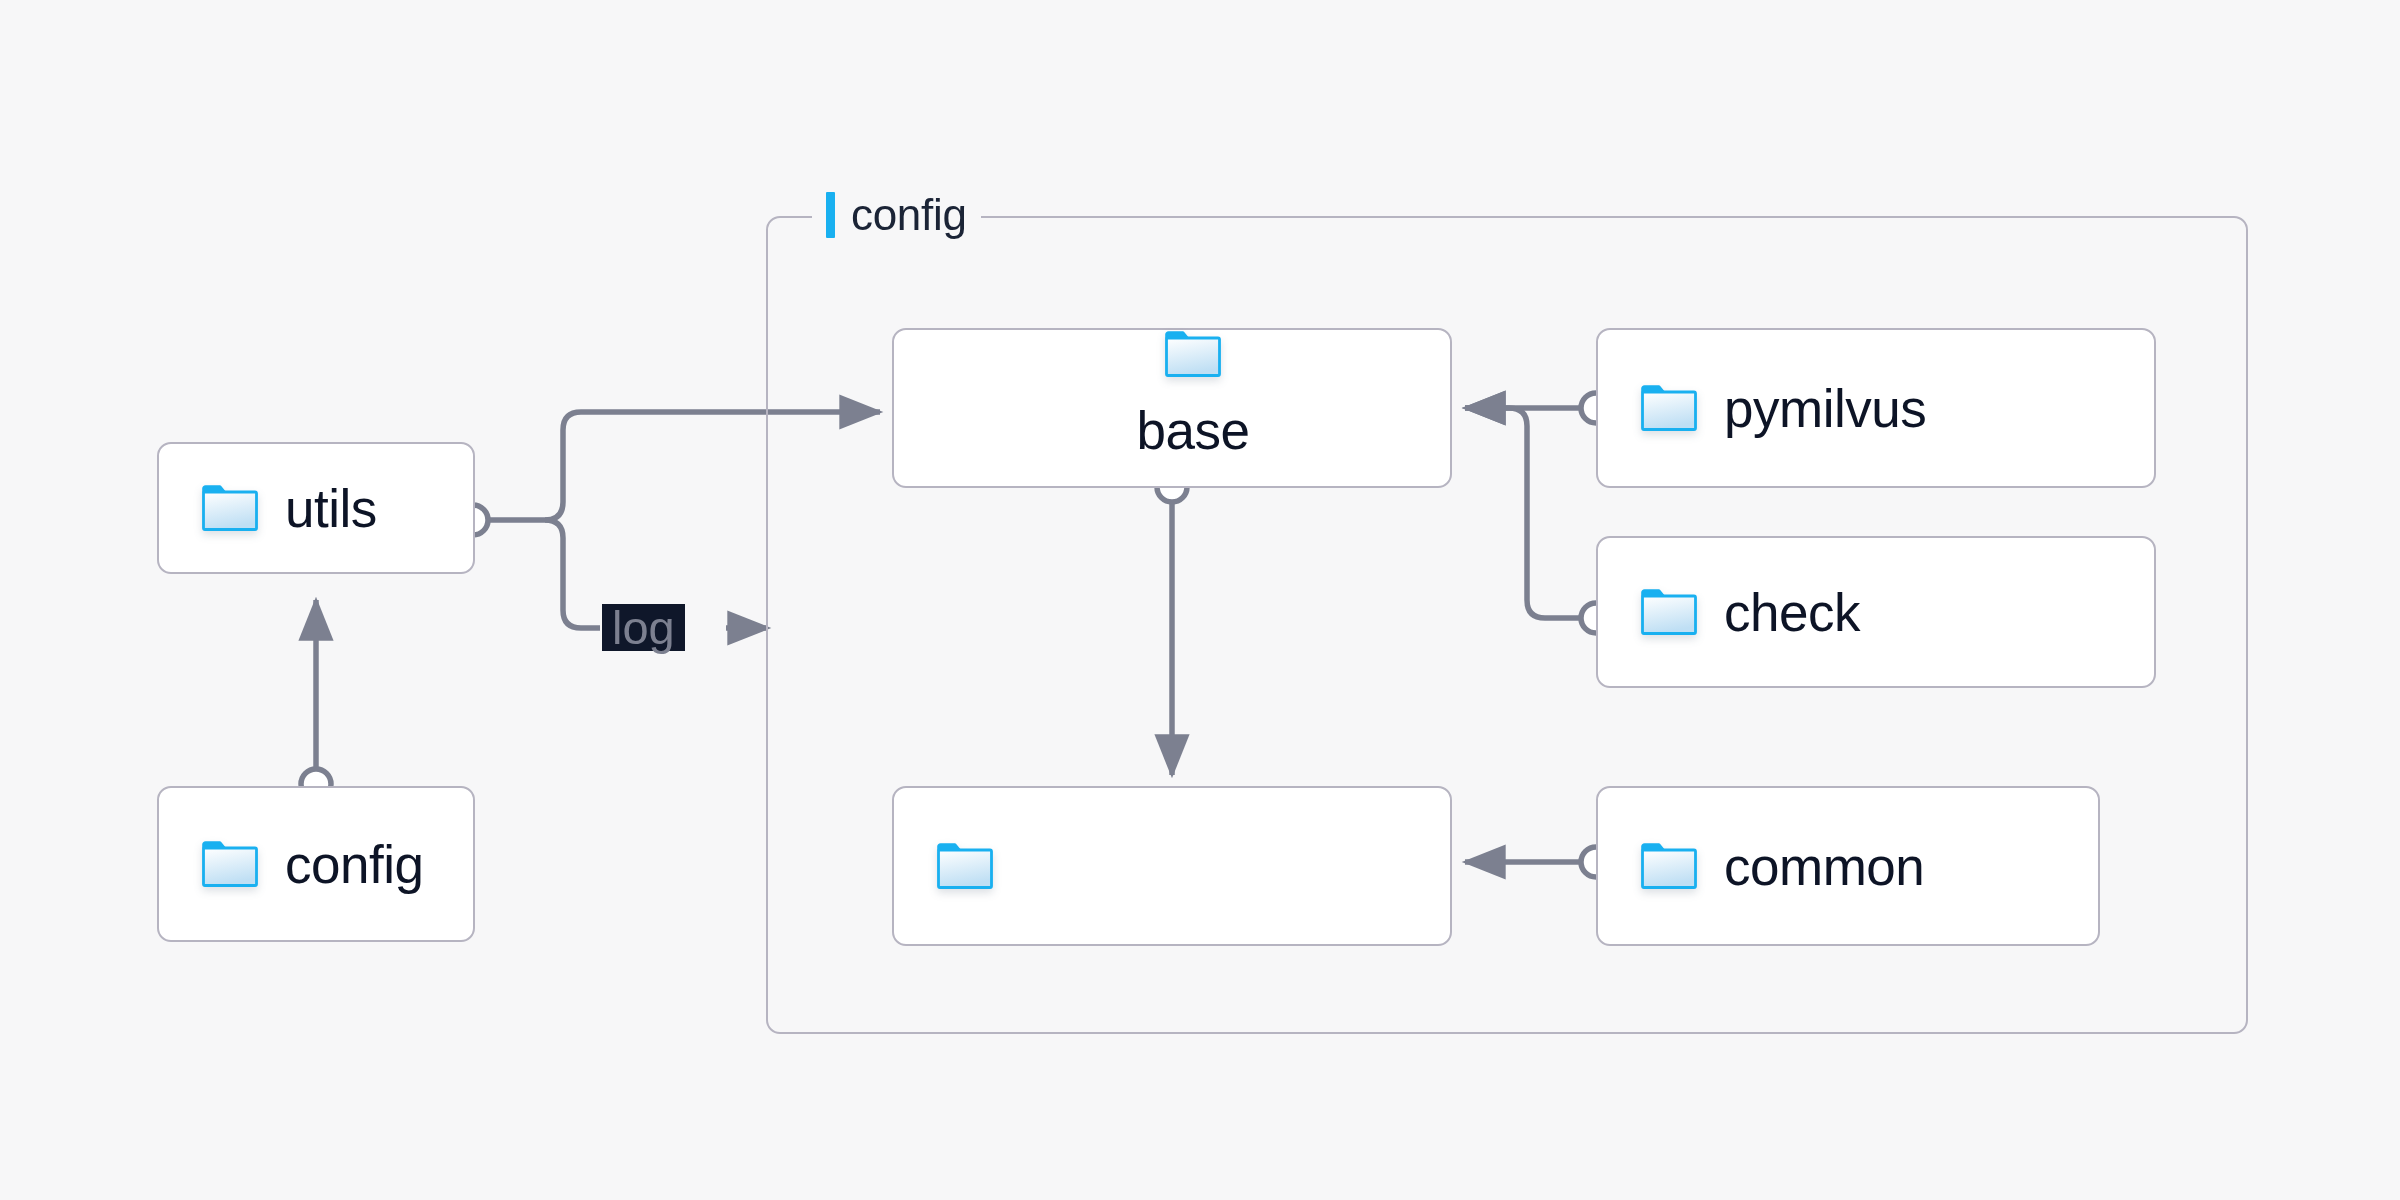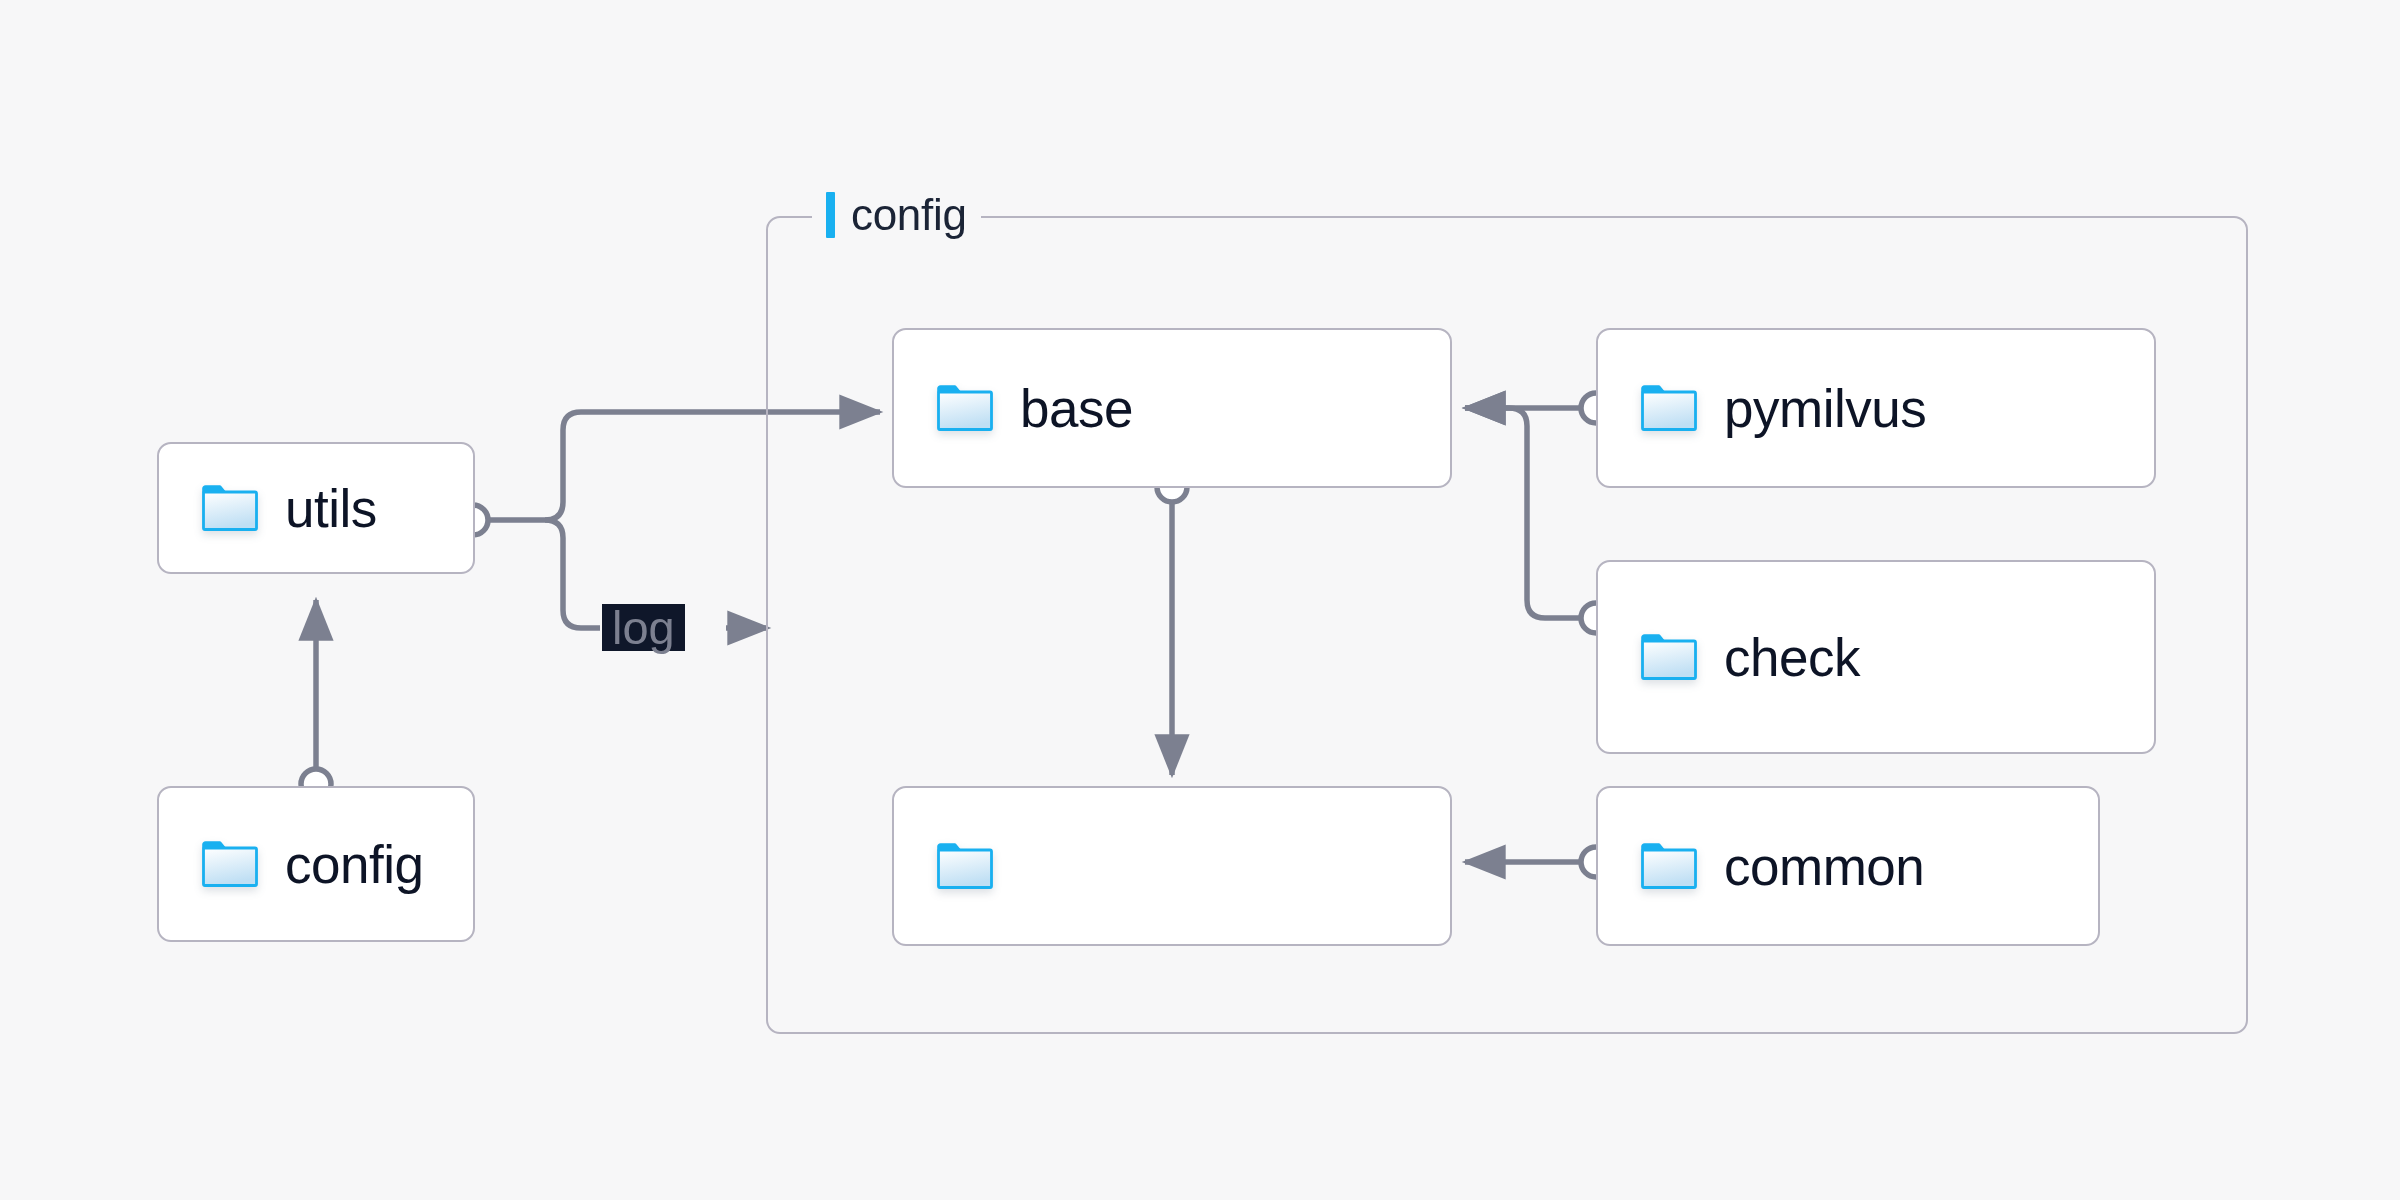--- a/index.html
+++ b/index.html
@@ -127,21 +127,21 @@
   </div>
 
   <div class="node" style="left:157px;top:786px;width:318px;height:156px;">
     <svg class="folder" viewBox="0 0 58 48">
       <path d="M2.5,8 L2.5,4.5 A2,2 0 0 1 4.5,2.5 L19,2.5 L23.5,8 Z" fill="#19b0f0" stroke="#19b0f0" stroke-width="2.6" stroke-linejoin="round"></path>
       <rect x="2.5" y="8" width="53" height="37.5" rx="1.5" fill="url(#folderGrad)" stroke="#19b0f0" stroke-width="2.8"></rect>
     </svg>
     <span class="label">config</span>
   </div>
 
-  <div class="node" style="left:892px;top:328px;width:560px;height:160px;">
+  <div class="node" style="left:892px;top:328px;width:560px;height:160px;flex-direction:column;">
     <svg class="folder" viewBox="0 0 58 48">
       <path d="M2.5,8 L2.5,4.5 A2,2 0 0 1 4.5,2.5 L19,2.5 L23.5,8 Z" fill="#19b0f0" stroke="#19b0f0" stroke-width="2.6" stroke-linejoin="round"></path>
       <rect x="2.5" y="8" width="53" height="37.5" rx="1.5" fill="url(#folderGrad)" stroke="#19b0f0" stroke-width="2.8"></rect>
     </svg>
     <span class="label">base</span>
   </div>
 
   <div class="node" style="left:892px;top:786px;width:560px;height:160px;">
     <svg class="folder" viewBox="0 0 58 48">
       <path d="M2.5,8 L2.5,4.5 A2,2 0 0 1 4.5,2.5 L19,2.5 L23.5,8 Z" fill="#19b0f0" stroke="#19b0f0" stroke-width="2.6" stroke-linejoin="round"></path>
@@ -150,21 +150,21 @@
   </div>
 
   <div class="node" style="left:1596px;top:328px;width:560px;height:160px;">
     <svg class="folder" viewBox="0 0 58 48">
       <path d="M2.5,8 L2.5,4.5 A2,2 0 0 1 4.5,2.5 L19,2.5 L23.5,8 Z" fill="#19b0f0" stroke="#19b0f0" stroke-width="2.6" stroke-linejoin="round"></path>
       <rect x="2.5" y="8" width="53" height="37.5" rx="1.5" fill="url(#folderGrad)" stroke="#19b0f0" stroke-width="2.8"></rect>
     </svg>
     <span class="label">pymilvus</span>
   </div>
 
-  <div class="node" style="left:1596px;top:536px;width:560px;height:194px;margin-top:24px;">
+  <div class="node" style="left:1596px;top:536px;width:560px;height:152px;">
     <svg class="folder" viewBox="0 0 58 48">
       <path d="M2.5,8 L2.5,4.5 A2,2 0 0 1 4.5,2.5 L19,2.5 L23.5,8 Z" fill="#19b0f0" stroke="#19b0f0" stroke-width="2.6" stroke-linejoin="round"></path>
       <rect x="2.5" y="8" width="53" height="37.5" rx="1.5" fill="url(#folderGrad)" stroke="#19b0f0" stroke-width="2.8"></rect>
     </svg>
     <span class="label">check</span>
   </div>
 
   <div class="node" style="left:1596px;top:786px;width:504px;height:160px;">
     <svg class="folder" viewBox="0 0 58 48">
       <path d="M2.5,8 L2.5,4.5 A2,2 0 0 1 4.5,2.5 L19,2.5 L23.5,8 Z" fill="#19b0f0" stroke="#19b0f0" stroke-width="2.6" stroke-linejoin="round"></path>

